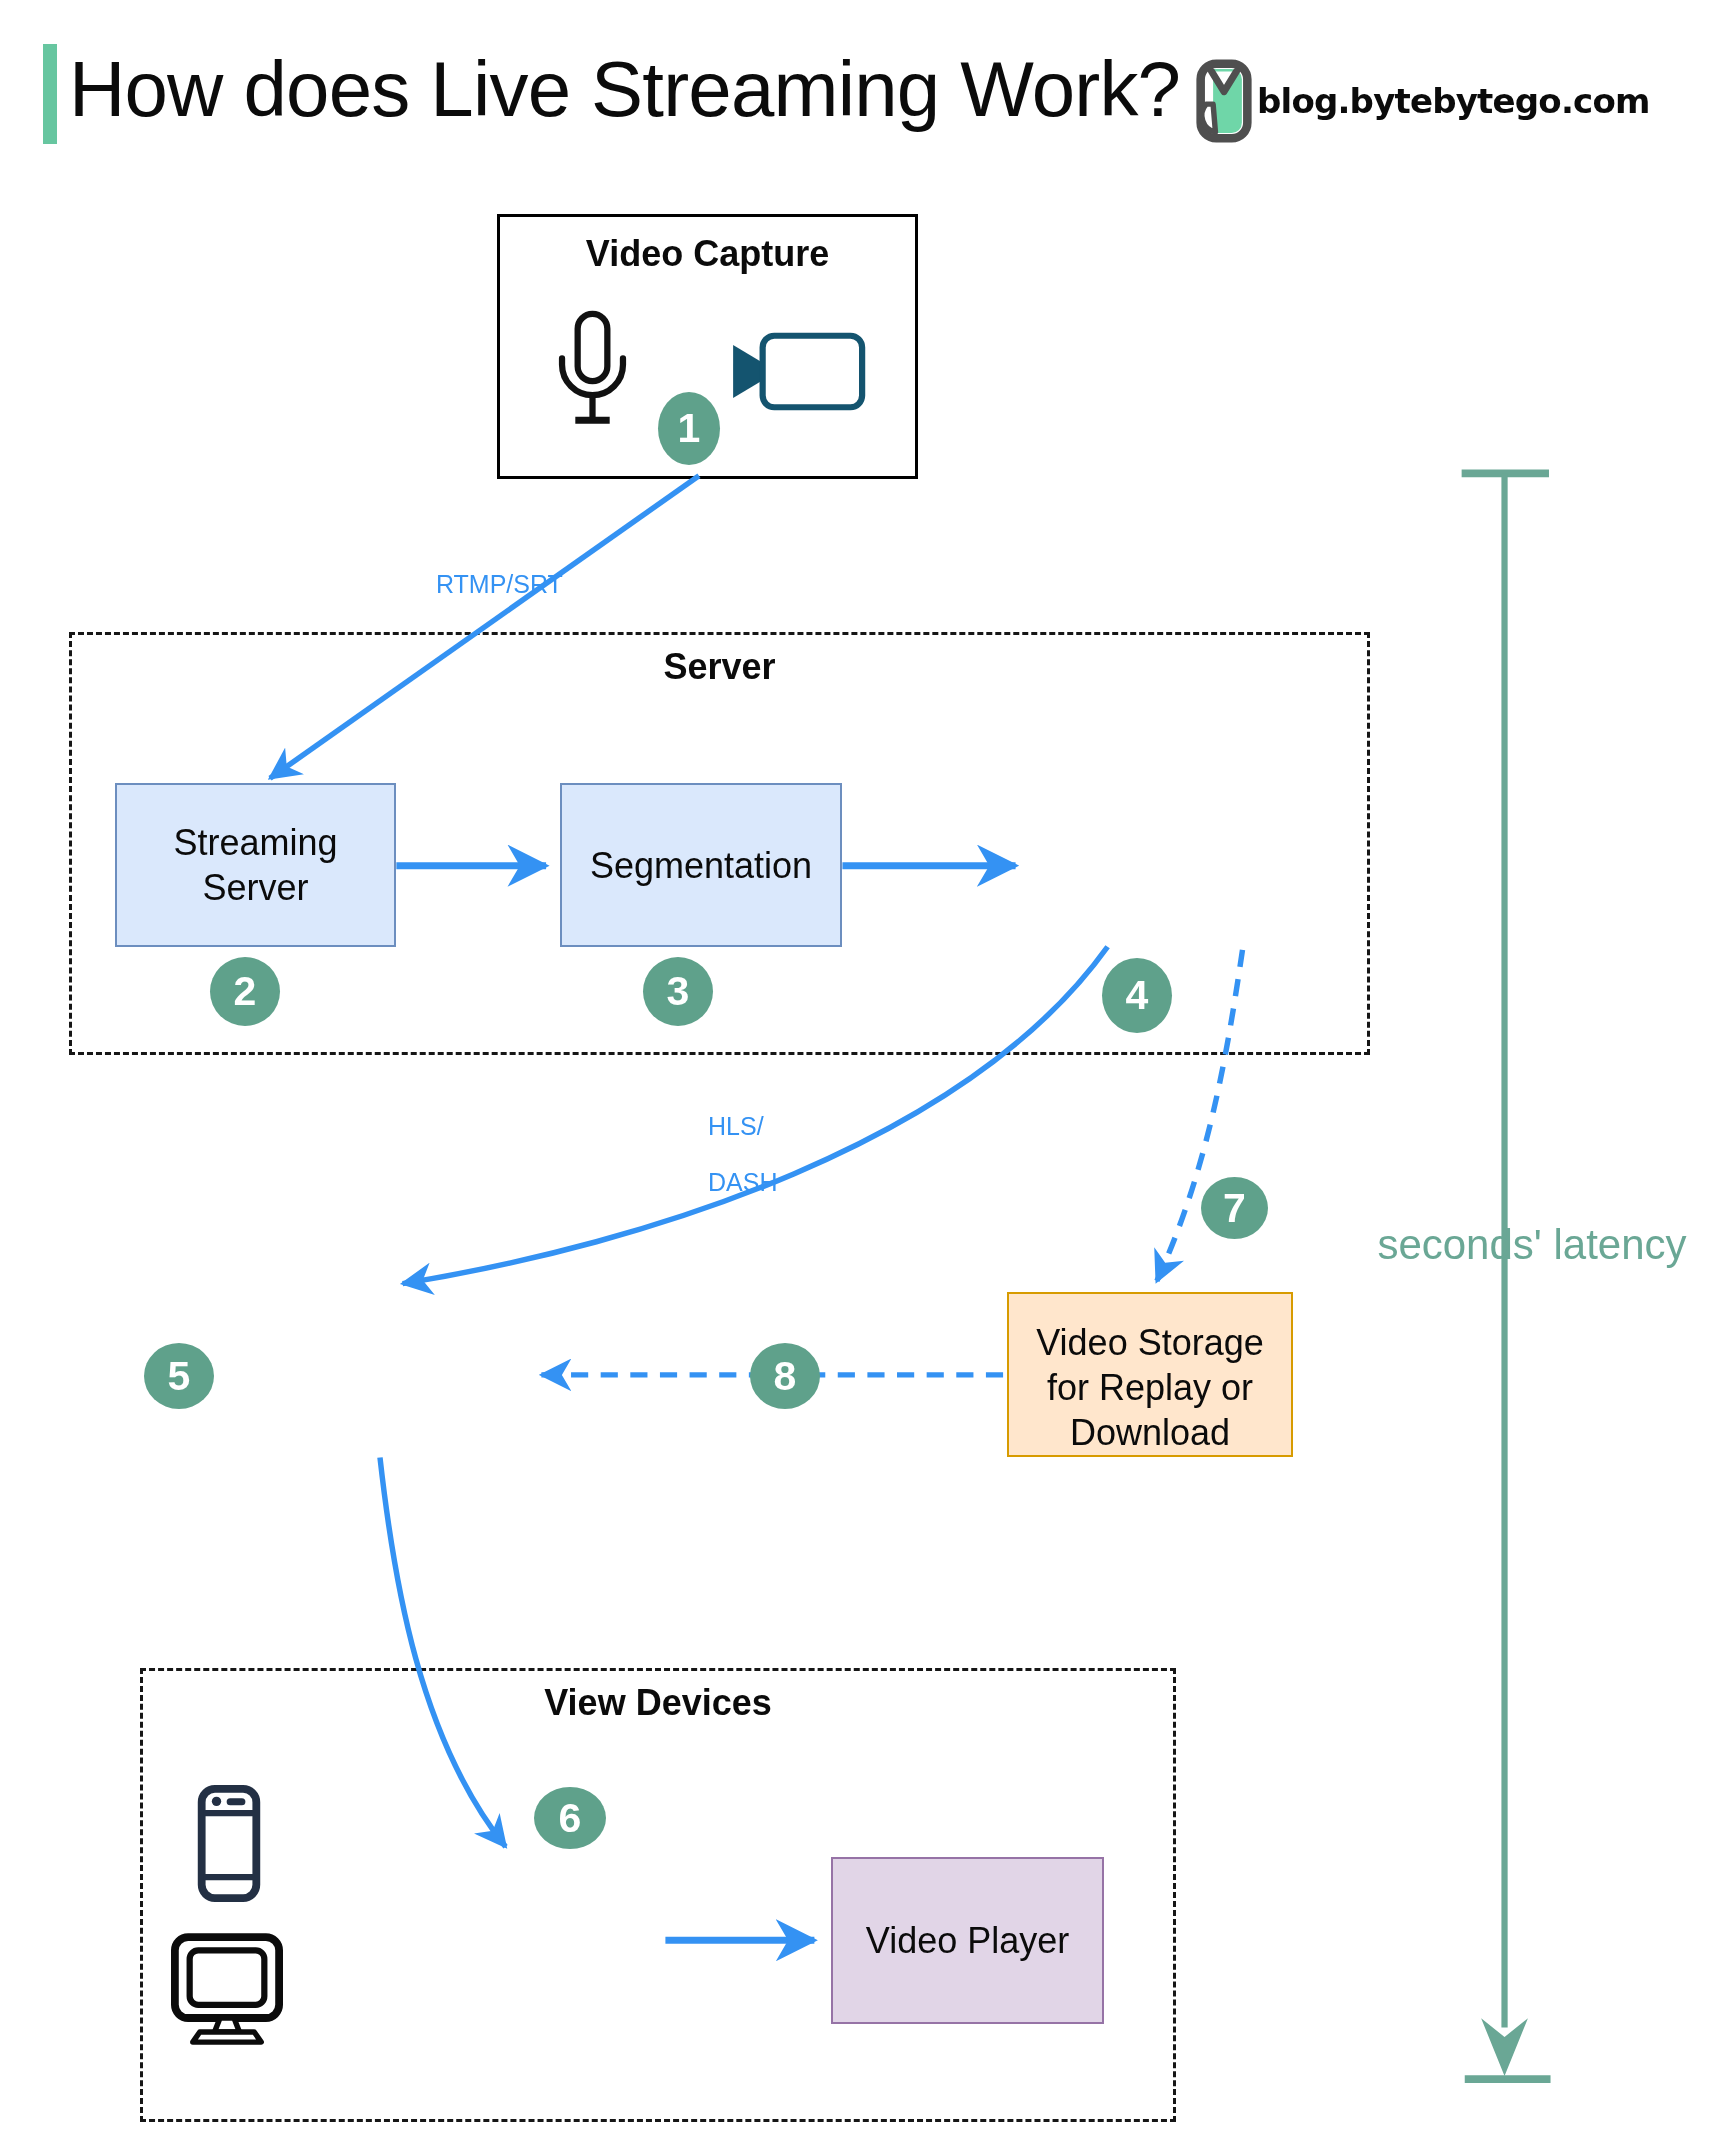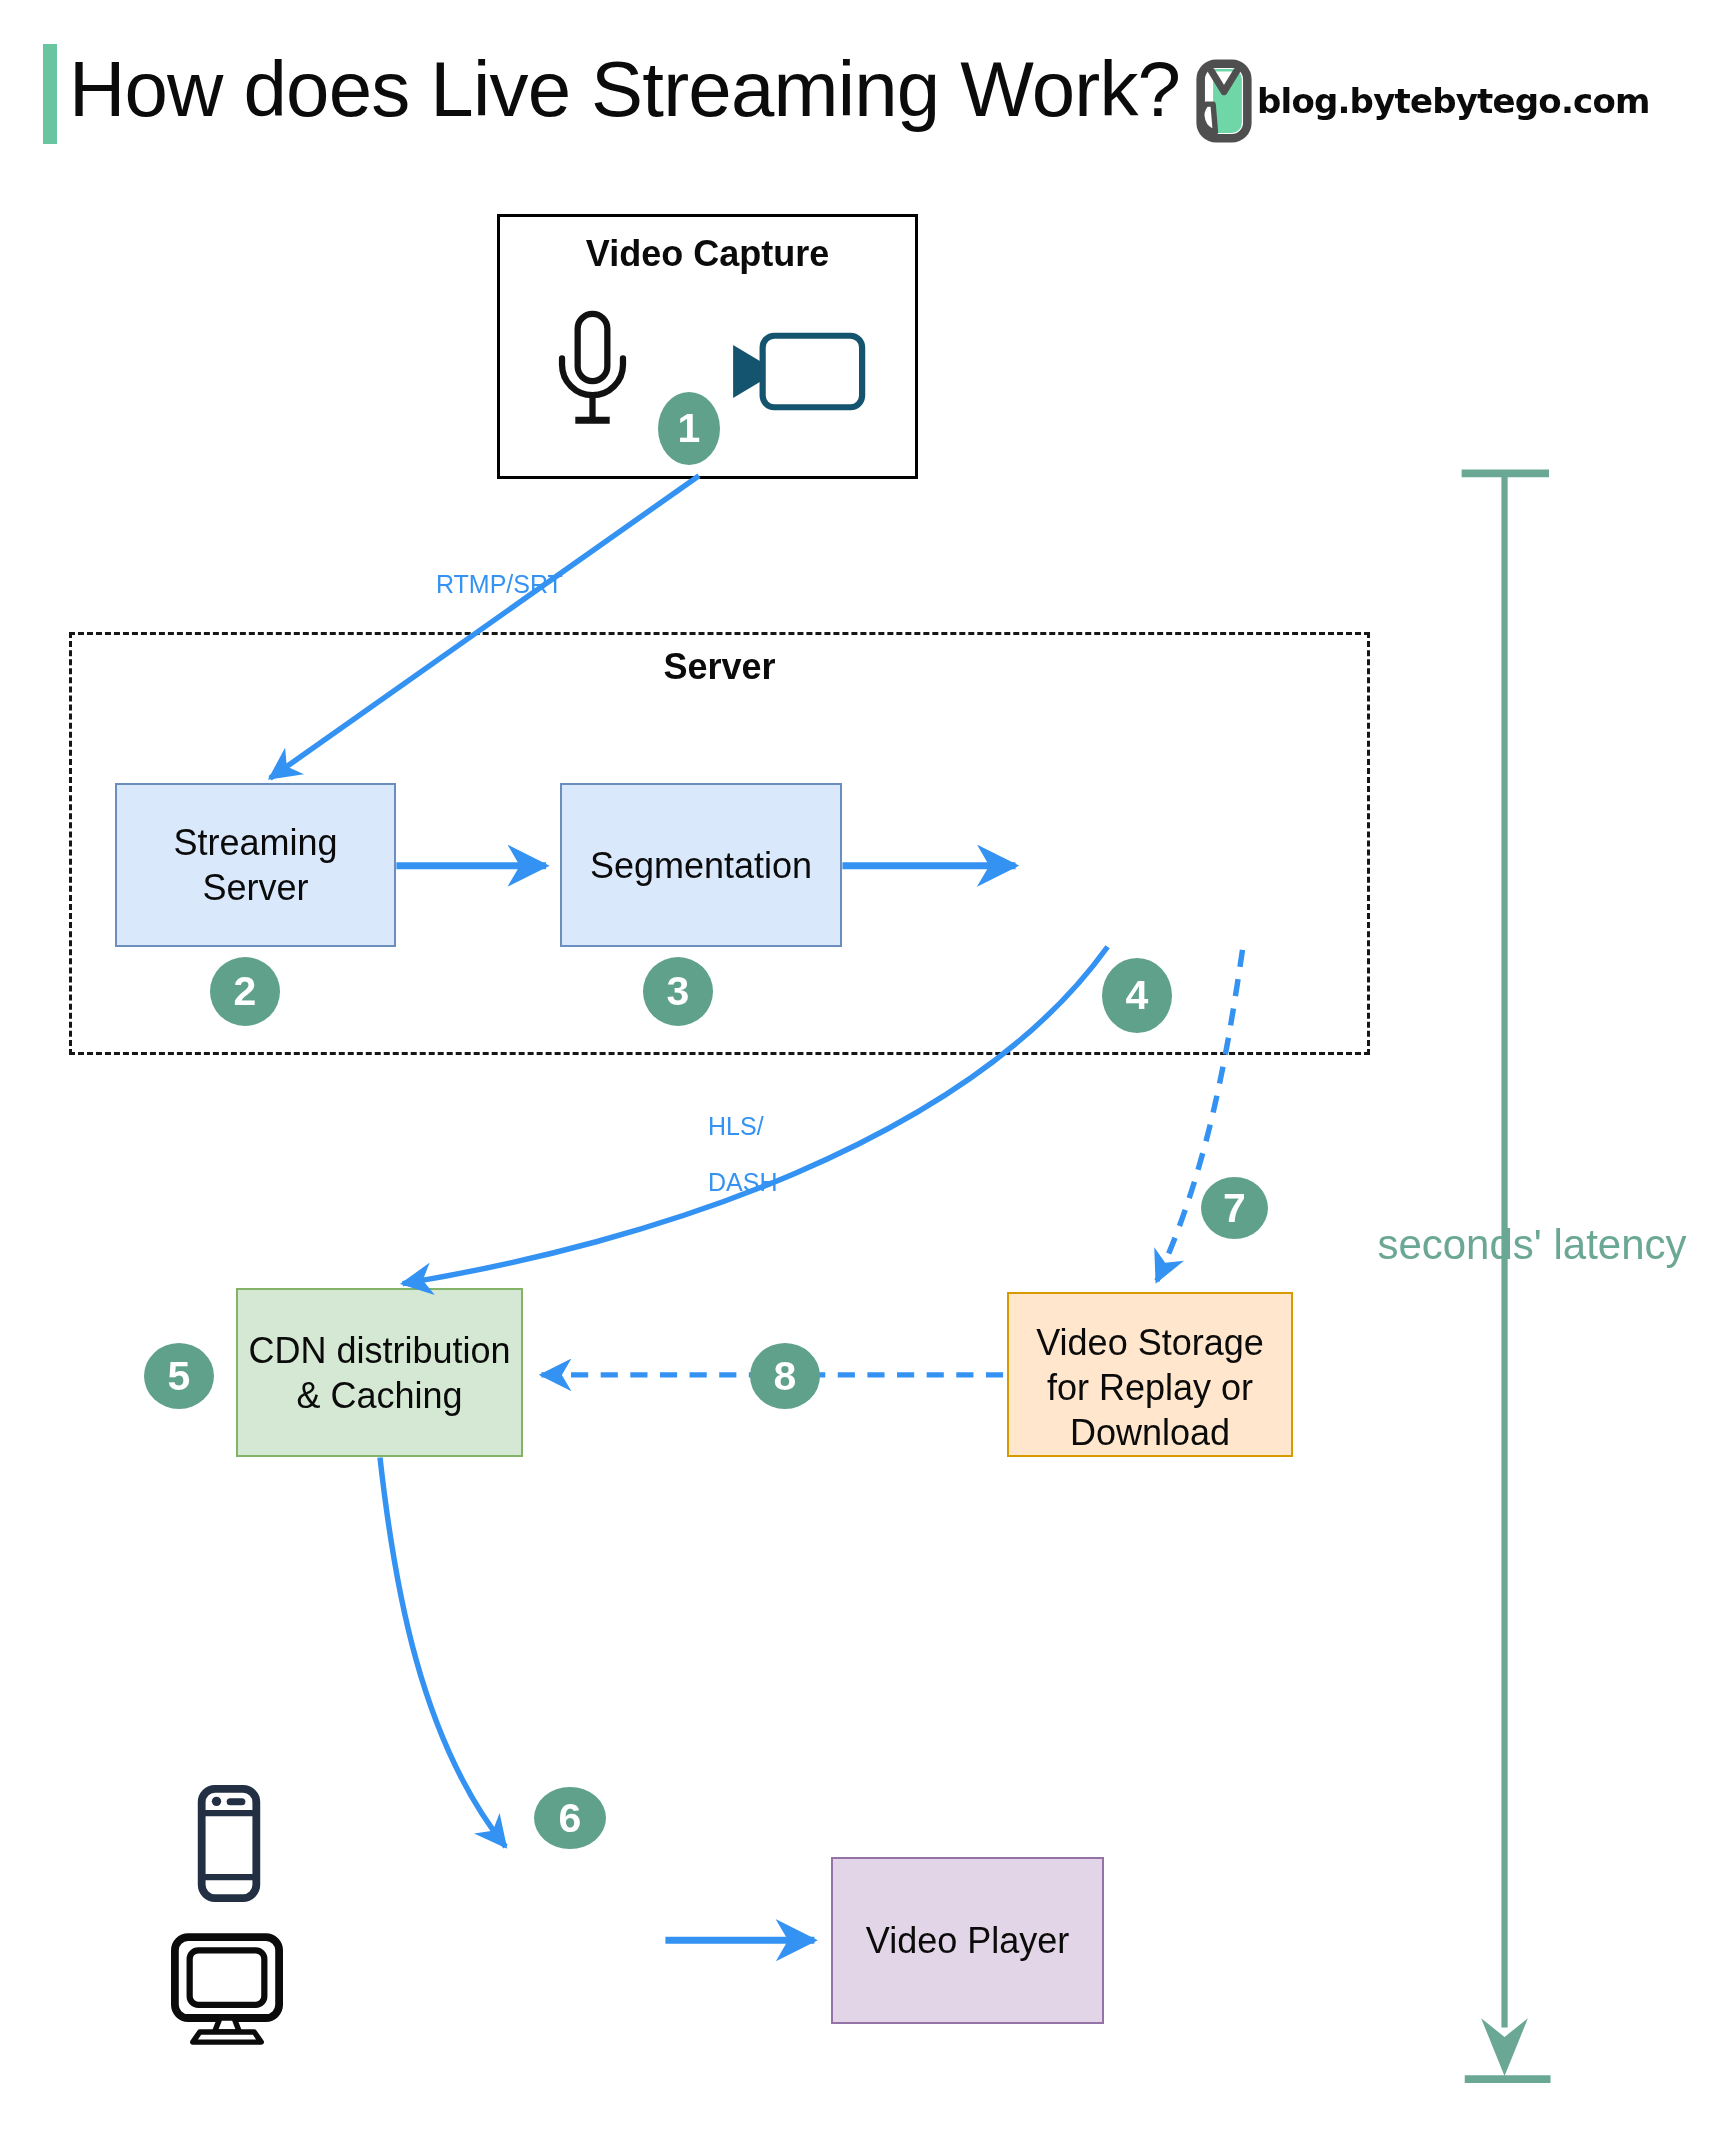--- a/index.html
+++ b/index.html
@@ -108,33 +108,32 @@
     <span>Streaming
 Server</span>
   </div>
   <div class="abs node n-blue segmentation">
     <span>Segmentation</span>
   </div>
   <div class="abs badge b2">2</div>
   <div class="abs badge b3">3</div>
   <div class="abs badge b4">4</div>
 
-  <div class="abs node n-green cdn">
-    <span>CDN distribution
-&amp; Caching</span>
-  </div>
   <div class="abs node n-orange storage">
     <span>Video Storage
 for Replay or
 Download</span>
   </div>
   <div class="abs badge b5">5</div>
   <div class="abs badge b7">7</div>
   <div class="abs badge b8">8</div>
 
+  <div class="abs group group-view">
+    <div class="group-title">View Devices</div>
+  </div>
   <svg class="abs icon-svg" style="left:197px;top:1784px;" width="64" height="119" viewBox="0 0 82 152">
     <rect x="6" y="6" width="70" height="140" rx="17" fill="#fff" stroke="var(--phone)" stroke-width="10"></rect>
     <line x1="8" y1="37" x2="74" y2="37" stroke="var(--phone)" stroke-width="8"></line>
     <line x1="8" y1="119" x2="74" y2="119" stroke="var(--phone)" stroke-width="8"></line>
     <circle cx="25" cy="22" r="6" fill="var(--phone)"></circle>
     <rect x="38" y="18" width="24" height="9" rx="4.5" fill="var(--phone)"></rect>
   </svg>
   <svg class="abs icon-svg" style="left:171px;top:1933px;" width="112" height="114" viewBox="0 0 144 146">
     <rect x="5" y="5" width="134" height="104" rx="17" fill="#fff" stroke="#0b0b0b" stroke-width="10"></rect>
     <rect x="24" y="22" width="96" height="70" rx="11" fill="#fff" stroke="#0b0b0b" stroke-width="8"></rect>

